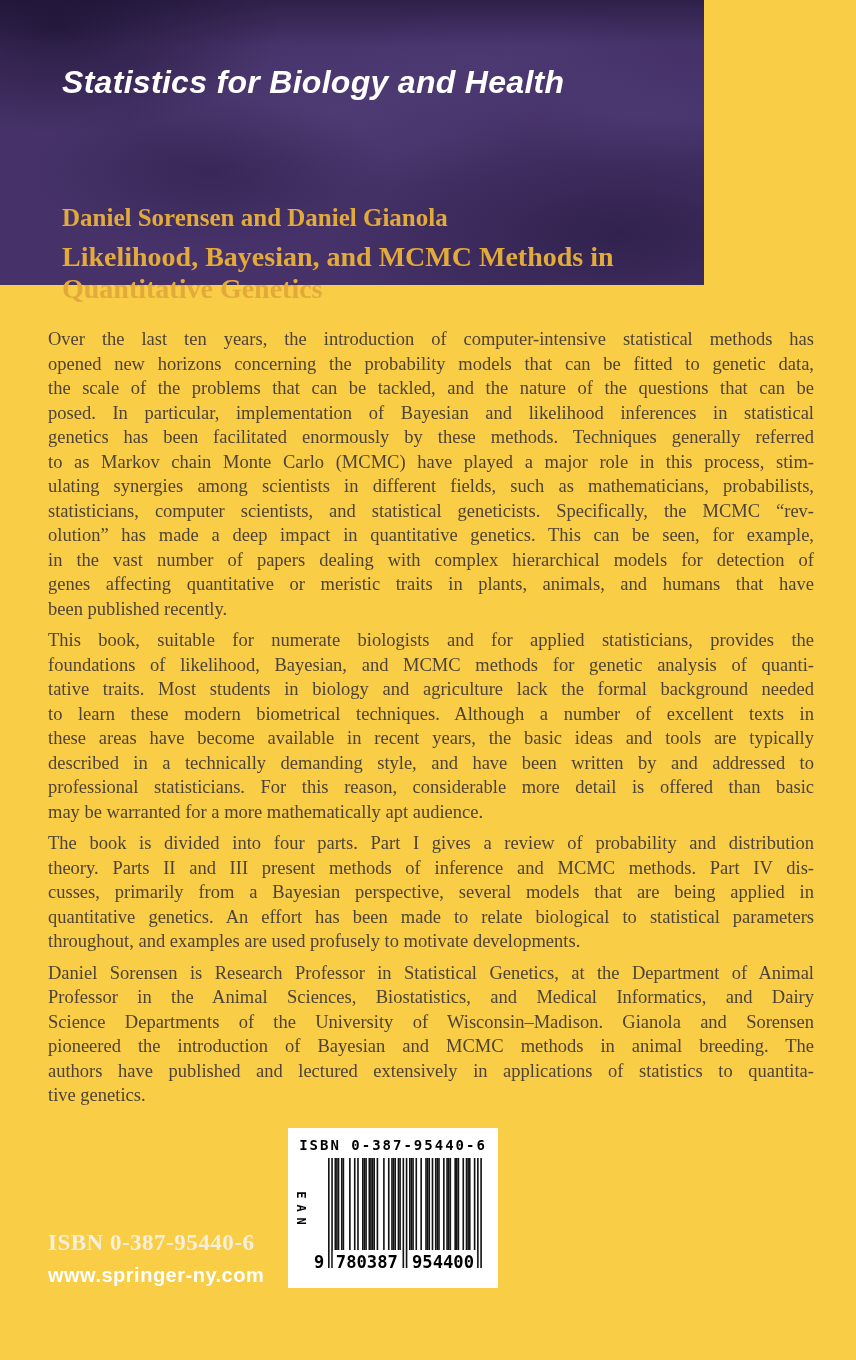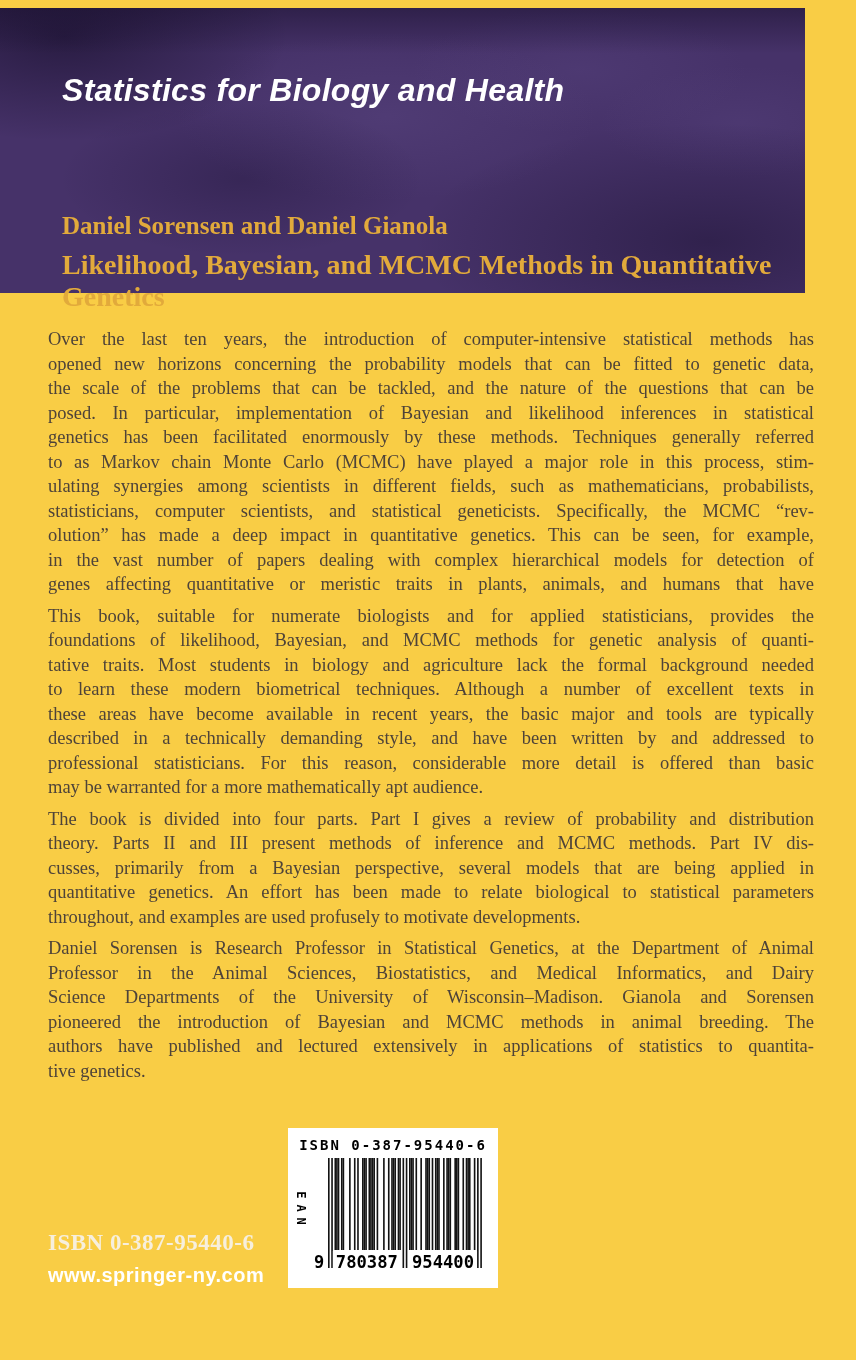--- a/index.html
+++ b/index.html
@@ -7,22 +7,22 @@
     position: relative;
     width: 856px;
     height: 1360px;
     overflow: hidden;
     background: #f9cd45;
     font-family: "Liberation Serif", serif;
   }
   
   .band {
     position: absolute;
-    top: 8px; left: 0;
-    width: 805px; height: 285px;
+    top: 0; left: 0;
+    width: 704px; height: 285px;
     background:
       linear-gradient(180deg, rgba(12,6,28,.40), rgba(12,6,28,0) 16%),
       radial-gradient(ellipse 320px 150px at 8% 10%, rgba(12,6,28,.50), transparent 70%),
       radial-gradient(ellipse 420px 170px at 88% 82%, rgba(14,7,32,.38), transparent 70%),
       radial-gradient(ellipse 260px 110px at 30% 60%, rgba(18,10,40,.28), transparent 70%),
       radial-gradient(ellipse 300px 120px at 48% 38%, rgba(112,92,156,.22), transparent 70%),
       radial-gradient(ellipse 240px 90px at 72% 22%, rgba(104,84,148,.20), transparent 70%),
       radial-gradient(ellipse 200px 80px at 92% 40%, rgba(104,84,148,.18), transparent 70%),
       #463269;
     text-decoration: underline;
@@ -128,27 +128,28 @@
         <div class="line">opened new horizons concerning the probability models that can be fitted to genetic data,</div>
         <div class="line">the scale of the problems that can be tackled, and the nature of the questions that can be</div>
         <div class="line">posed. In particular, implementation of Bayesian and likelihood inferences in statistical</div>
         <div class="line">genetics has been facilitated enormously by these methods. Techniques generally referred</div>
         <div class="line">to as Markov chain Monte Carlo (MCMC) have played a major role in this process, stim-</div>
         <div class="line">ulating synergies among scientists in different fields, such as mathematicians, probabilists,</div>
         <div class="line">statisticians, computer scientists, and statistical geneticists. Specifically, the MCMC “rev-</div>
         <div class="line">olution” has made a deep impact in quantitative genetics. This can be seen, for example,</div>
         <div class="line">in the vast number of papers dealing with complex hierarchical models for detection of</div>
         <div class="line">genes affecting quantitative or meristic traits in plants, animals, and humans that have</div>
+        <div class="line last">been published recently.</div>
       </div>
       <div class="para">
         <div class="line">This book, suitable for numerate biologists and for applied statisticians, provides the</div>
         <div class="line">foundations of likelihood, Bayesian, and MCMC methods for genetic analysis of quanti-</div>
         <div class="line">tative traits. Most students in biology and agriculture lack the formal background needed</div>
         <div class="line">to learn these modern biometrical techniques. Although a number of excellent texts in</div>
-        <div class="line">these areas have become available in recent years, the basic major and tools are typically</div>
+        <div class="line">these areas have become available in recent years, the basic ideas and tools are typically</div>
         <div class="line">described in a technically demanding style, and have been written by and addressed to</div>
         <div class="line">professional statisticians. For this reason, considerable more detail is offered than basic</div>
         <div class="line last">may be warranted for a more mathematically apt audience.</div>
       </div>
       <div class="para">
         <div class="line">The book is divided into four parts. Part I gives a review of probability and distribution</div>
         <div class="line">theory. Parts II and III present methods of inference and MCMC methods. Part IV dis-</div>
         <div class="line">cusses, primarily from a Bayesian perspective, several models that are being applied in</div>
         <div class="line">quantitative genetics. An effort has been made to relate biological to statistical parameters</div>
         <div class="line last">throughout, and examples are used profusely to motivate developments.</div>

